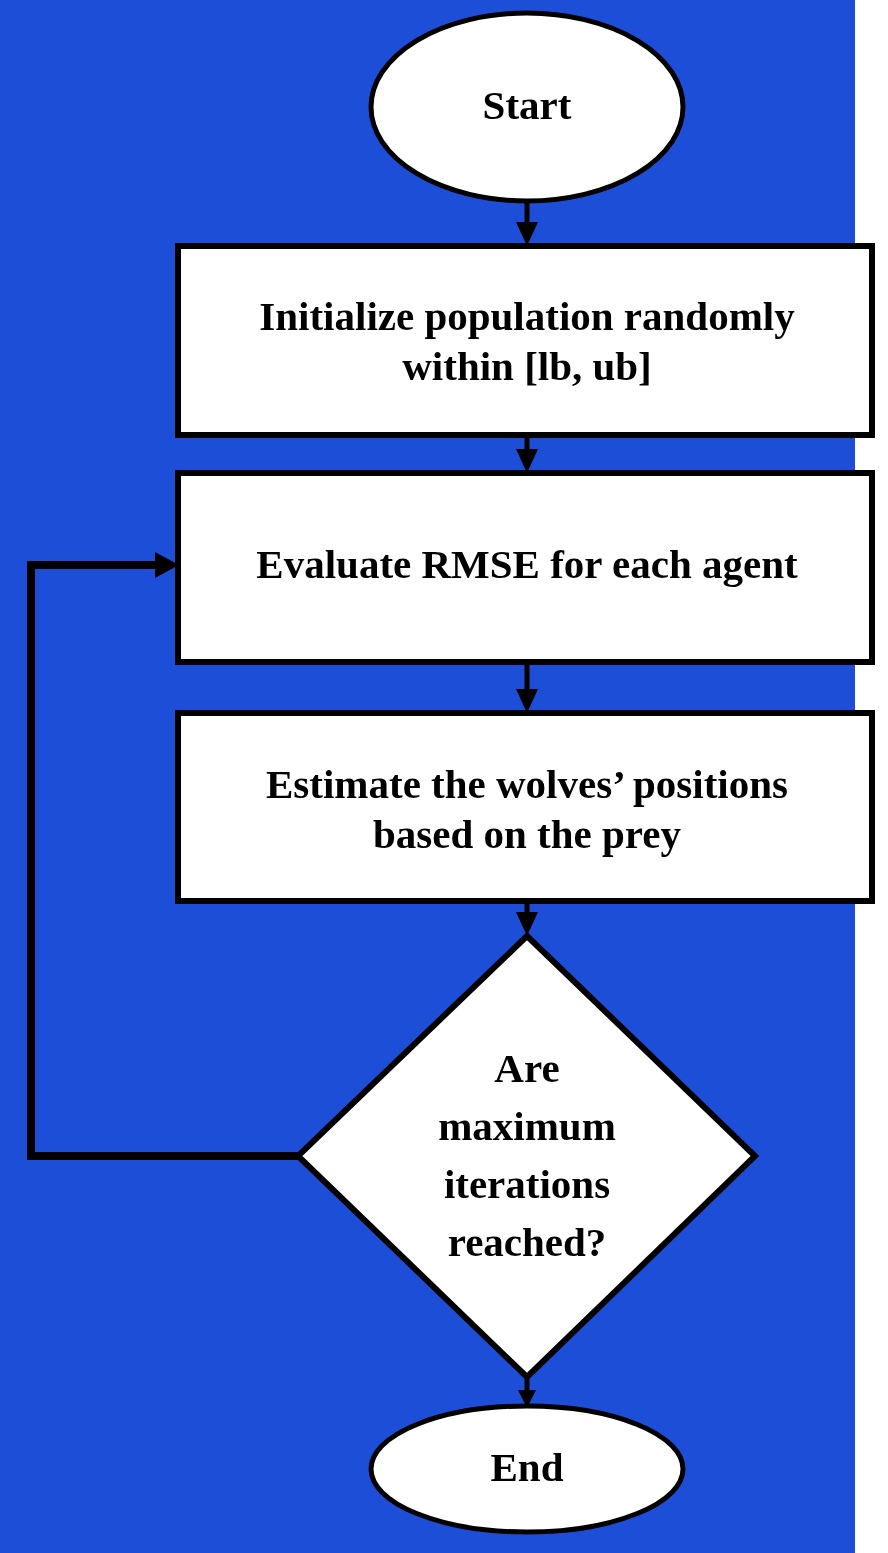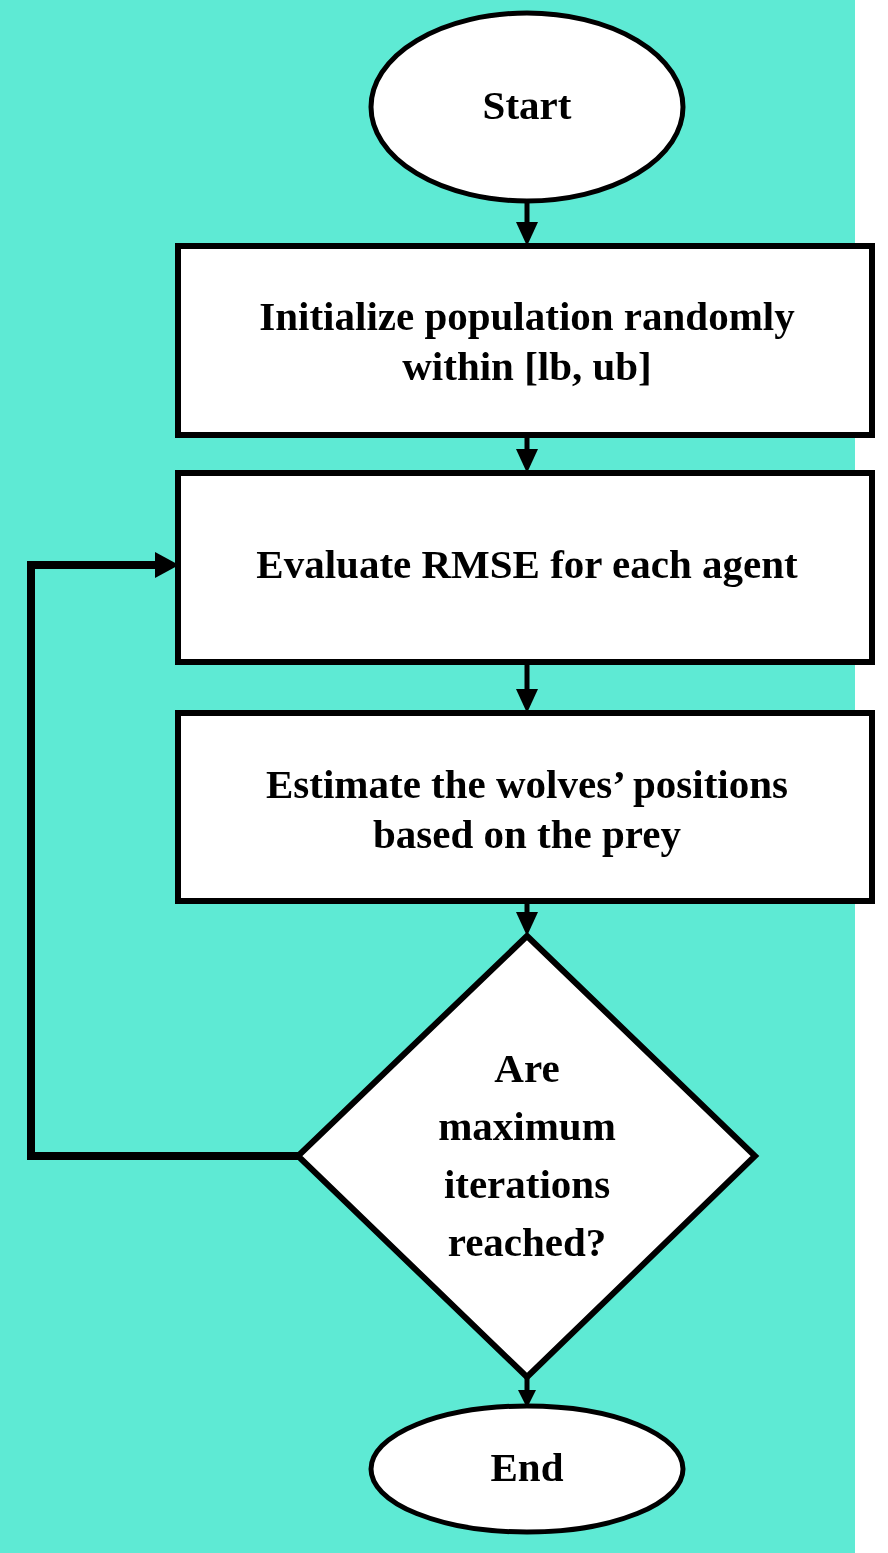--- a/index.html
+++ b/index.html
@@ -10,21 +10,21 @@
   body {
     width: 888px;
     height: 1553px;
     overflow: hidden;
     font-family: "Liberation Serif", "DejaVu Serif", serif;
   }
   #flowchart-root {
     position: relative;
     width: 855px;
     height: 1553px;
-    background: #5eead4;
+    background: #1d4ed8;
   }
   svg#flow-svg {
     display: block;
     width: 888px;
     height: 1553px;
   }
   .node-shape {
     fill: #ffffff;
     stroke: #000000;
     vector-effect: non-scaling-stroke;

